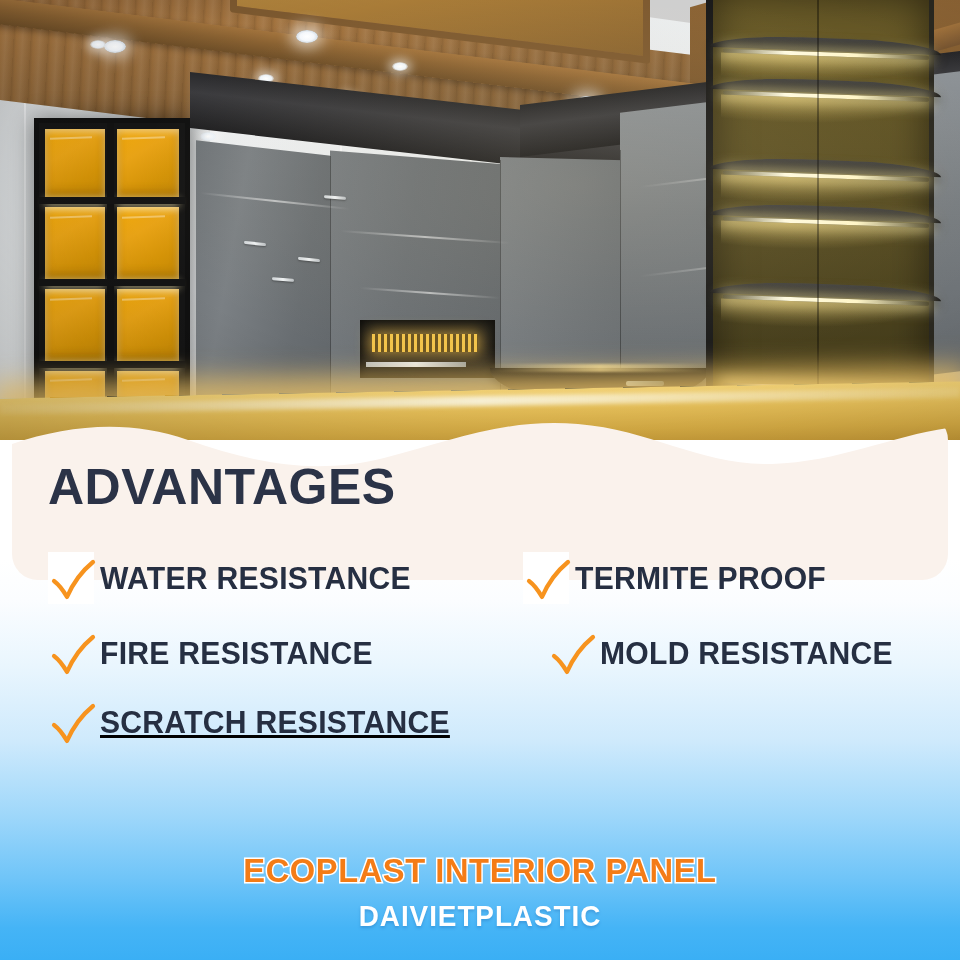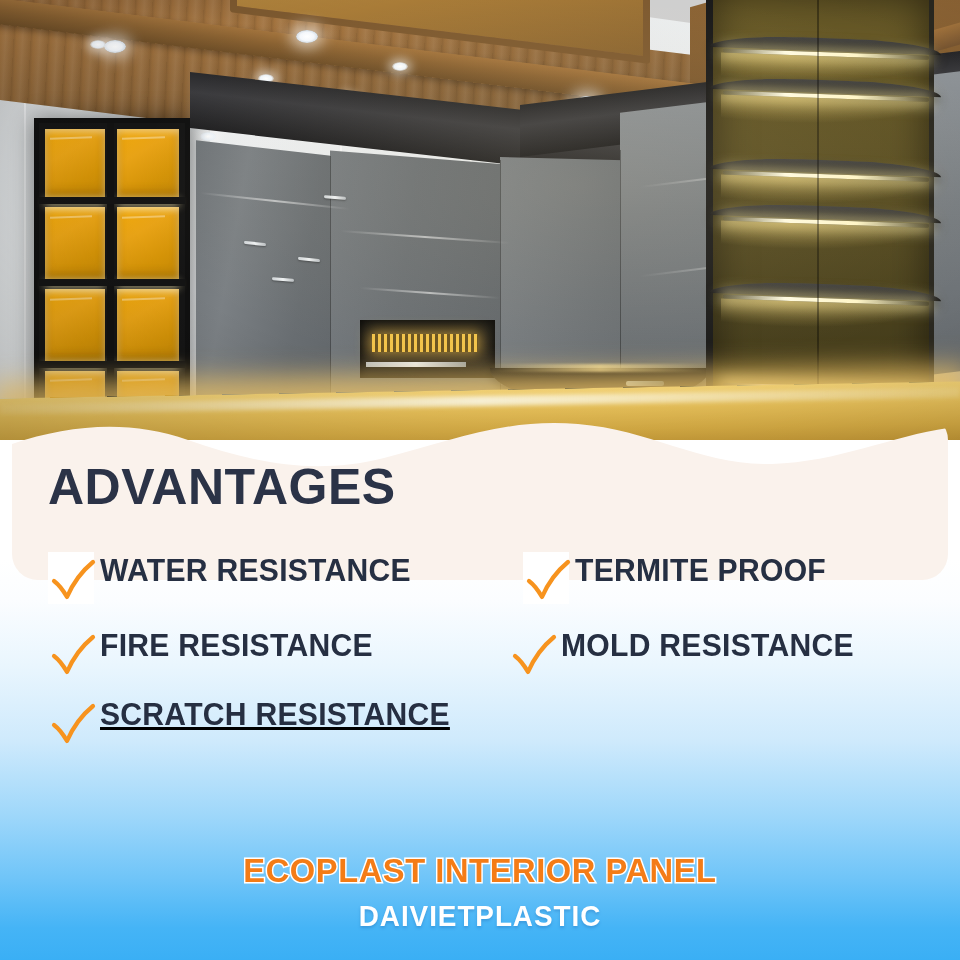--- a/index.html
+++ b/index.html
@@ -278,21 +278,21 @@
     position:absolute; left:48px; top:462px;
     font-size:50px; font-weight:bold; letter-spacing:.5px;
     color:#2b3347; line-height:1;
     font-family:"Liberation Sans", sans-serif;
   }
 
   .adv-list{ position:absolute; left:0; top:0; width:960px; height:960px; }
 
   .adv-item{
     position:absolute;
-    display:flex; 
+    display:flex; align-items:center;
     white-space:nowrap;
   }
   .chk{
     position:relative;
     width:46px; height:52px;
     flex:0 0 46px;
     background:#ffffff;
   }
   .chk svg{ position:absolute; left:-2px; top:2px; width:54px; height:54px; }
   .adv-text{
@@ -486,21 +486,21 @@
 
     <div class="adv-item" style="left:523px; top:552px;">
       <span class="chk">
         <svg viewBox="0 0 54 54">
             <path d="M8,27 C12,30 17,36 21,43 C27,29 36,17 47,8" fill="none" stroke="#f7931e" stroke-width="4.2" stroke-linecap="round" stroke-linejoin="round"></path>
           </svg>
       </span>
       <span class="adv-text">TERMITE PROOF</span>
     </div>
 
-    <div class="adv-item" style="left:509px; top:627px;">
+    <div class="adv-item" style="left:548px; top:627px;">
       <span class="chk" style="background:transparent;">
         <svg viewBox="0 0 54 54">
             <path d="M8,27 C12,30 17,36 21,43 C27,29 36,17 47,8" fill="none" stroke="#f7931e" stroke-width="4.2" stroke-linecap="round" stroke-linejoin="round"></path>
           </svg>
       </span>
       <span class="adv-text">MOLD RESISTANCE</span>
     </div>
 
     <div class="adv-item" style="left:48px; top:696px;text-decoration:underline;">
       <span class="chk" style="background:transparent;">

